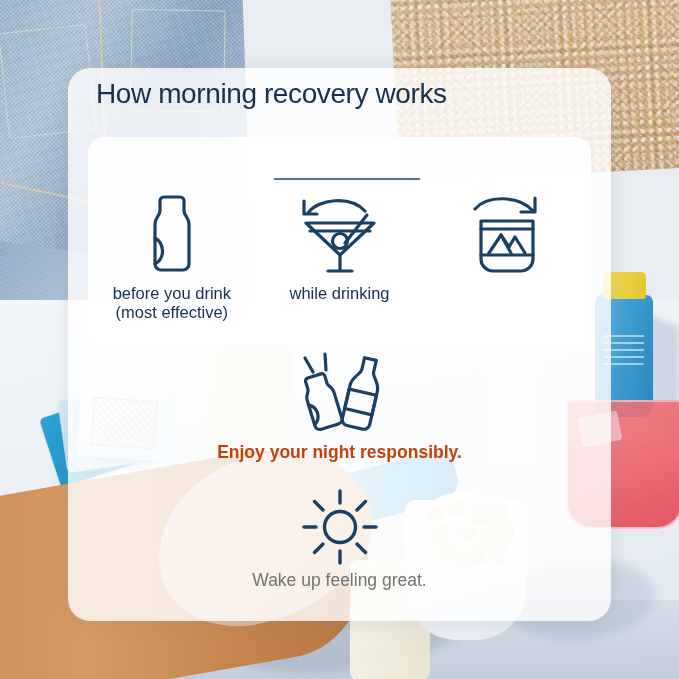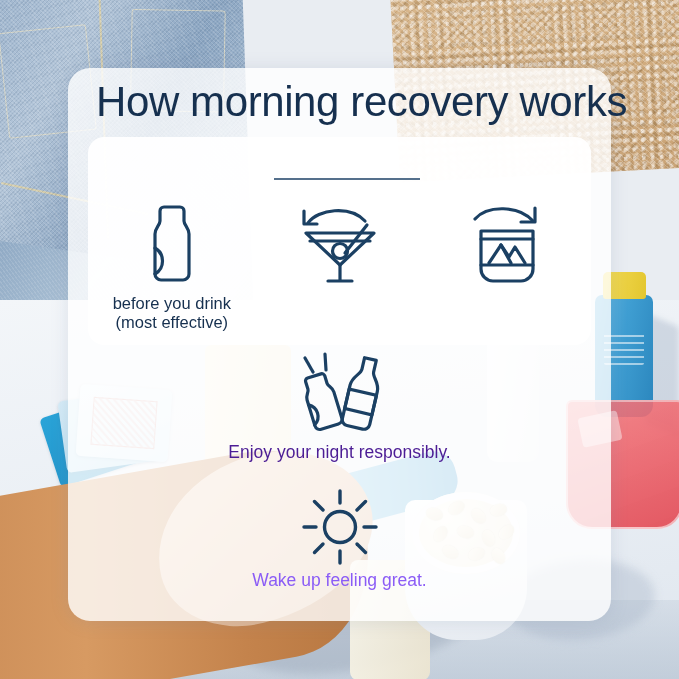--- a/index.html
+++ b/index.html
@@ -154,46 +154,46 @@
   }
   .inner-panel{
     position:absolute;left:88px;top:137px;width:503px;height:208px;
     border-radius:16px;background:rgba(255,255,255,.93);
   }
 
   
   .content{position:absolute;inset:0;}
   .title{
     position:absolute;left:96px;top:78px;width:500px;
-    font-size:42px;font-weight:400;letter-spacing:-.4px;
+    font-size:28px;font-weight:400;letter-spacing:-.4px;
     color:#16304f;white-space:nowrap;
   }
   .section-label{
     position:absolute;left:68px;top:150px;width:543px;text-align:center;
     font-size:17.5px;font-weight:600;color:#1d3b5c;letter-spacing:.1px;
   }
   .section-rule{
     position:absolute;left:274px;top:178px;width:146px;height:1.6px;background:#55708c;
   }
 
-  .cols{position:absolute;left:88px;top:203px;width:503px;display:flex;}
+  .cols{position:absolute;left:88px;top:193px;width:503px;display:flex;}
   .col{flex:1;display:flex;flex-direction:column;align-items:center;}
   .col .icon{height:82px;display:flex;align-items:flex-end;justify-content:center;}
   .col .cap{
     margin-top:9px;text-align:center;font-size:16.5px;line-height:1.18;
     color:#16304f;font-weight:400;white-space:pre-line;
   }
 
   .mid-block{position:absolute;left:68px;top:352px;width:543px;text-align:center;}
   .mid-block .icon{height:88px;display:flex;align-items:center;justify-content:center;}
-  .mid-block .cap{margin-top:2px;font-size:17.5px;color:#4c1d95;font-weight:400;}
+  .mid-block .cap{margin-top:2px;font-size:17.5px;color:#c2410c;font-weight:700;}
 
   .low-block{position:absolute;left:68px;top:488px;width:543px;text-align:center;}
   .low-block .icon{height:78px;display:flex;align-items:center;justify-content:center;}
-  .low-block .cap{margin-top:4px;font-size:17.5px;color:#8b5cf6;font-weight:500;}
+  .low-block .cap{margin-top:4px;font-size:17.5px;color:#737373;font-weight:500;}
 
   svg{display:block;}
 </style>
 </head>
 <body>
 
 <div id="stage">
 
   <div class="photo">
     <div class="carpet"></div>
@@ -277,20 +277,21 @@
               <path d="M7 8v13h13"></path>
               <path d="M9 30h68L43 62 9 30z"></path>
               <path d="M13 38h60"></path>
               <path d="M70 22 48 50"></path>
               <circle cx="43" cy="48" r="7.5"></circle>
               <path d="M43 62v15"></path>
               <path d="M31 78h24"></path>
             </g>
           </svg>
         </div>
+        <div class="cap">while drinking</div>
       </div>
 
       <div class="col">
         <div class="icon">
           <svg width="80" height="82" viewBox="0 0 80 82">
             <g fill="none" stroke="#1b4063" stroke-width="3.2" stroke-linejoin="round" stroke-linecap="round">
               <path d="M8 16C20 2 52 2 66 18"></path>
               <path d="M68 5v14H54"></path>
               <path d="M14 28h52v38a12 12 0 0 1-12 12H26a12 12 0 0 1-12-12V28z"></path>
               <path d="M14 36h52"></path>

